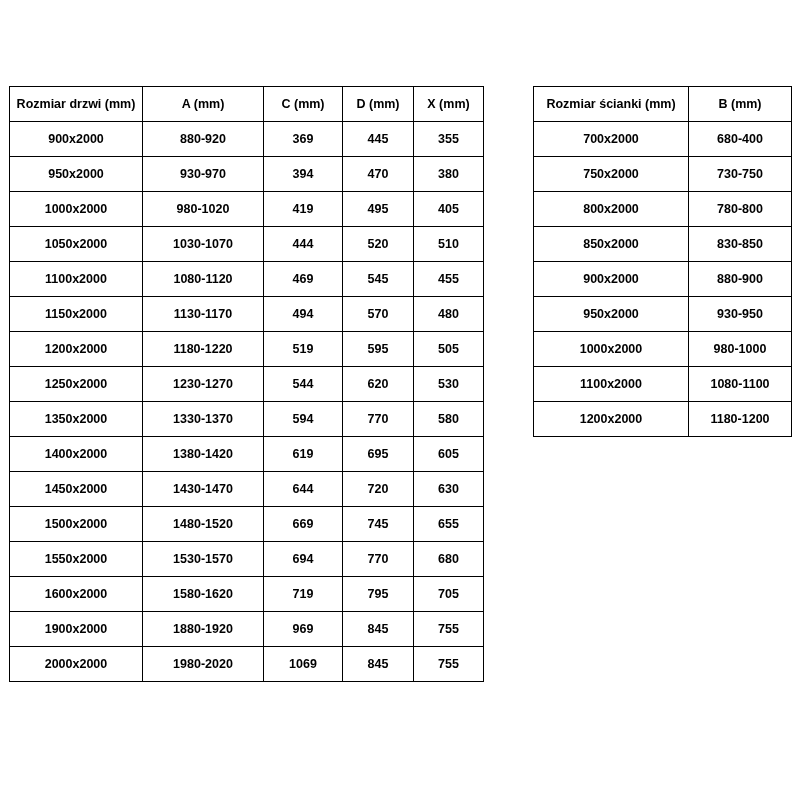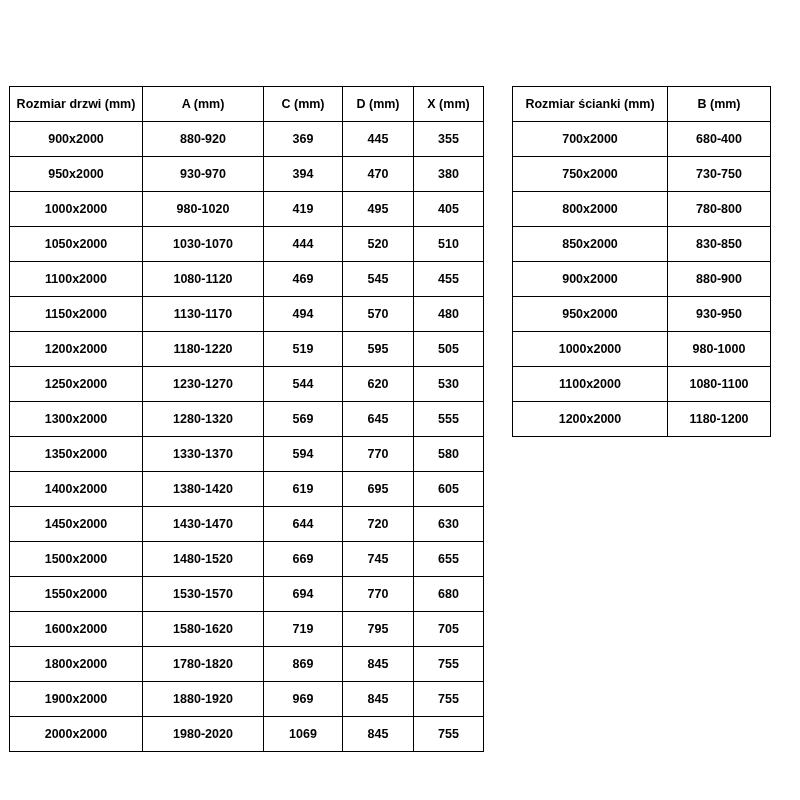--- a/index.html
+++ b/index.html
@@ -53,21 +53,21 @@
   }
   #doors-table col.c0 { width: 133px; }
   #doors-table col.c1 { width: 121px; }
   #doors-table col.c2 { width: 79px; }
   #doors-table col.c3 { width: 71px; }
   #doors-table col.c4 { width: 70px; }
 
   
   #wall-table {
     position: absolute;
-    left: 512px;
+    left: 533px;
     top: 86px;
     width: 258px;
   }
   #wall-table th,
   #wall-table td {
     height: 32px;
     font-size: 12.5px;
   }
   #wall-table col.w0 { width: 155px; }
   #wall-table col.w1 { width: 103px; }
@@ -149,27 +149,20 @@
         <td>505</td>
       </tr>
       <tr>
         <td>1250x2000</td>
         <td>1230-1270</td>
         <td>544</td>
         <td>620</td>
         <td>530</td>
       </tr>
       <tr>
-        <td>1300x2000</td>
-        <td>1280-1320</td>
-        <td>569</td>
-        <td>645</td>
-        <td>555</td>
-      </tr>
-      <tr>
         <td>1350x2000</td>
         <td>1330-1370</td>
         <td>594</td>
         <td>770</td>
         <td>580</td>
       </tr>
       <tr>
         <td>1400x2000</td>
         <td>1380-1420</td>
         <td>619</td>
@@ -196,27 +189,20 @@
         <td>694</td>
         <td>770</td>
         <td>680</td>
       </tr>
       <tr>
         <td>1600x2000</td>
         <td>1580-1620</td>
         <td>719</td>
         <td>795</td>
         <td>705</td>
-      </tr>
-      <tr>
-        <td>1800x2000</td>
-        <td>1780-1820</td>
-        <td>869</td>
-        <td>845</td>
-        <td>755</td>
       </tr>
       <tr>
         <td>1900x2000</td>
         <td>1880-1920</td>
         <td>969</td>
         <td>845</td>
         <td>755</td>
       </tr>
       <tr>
         <td>2000x2000</td>

